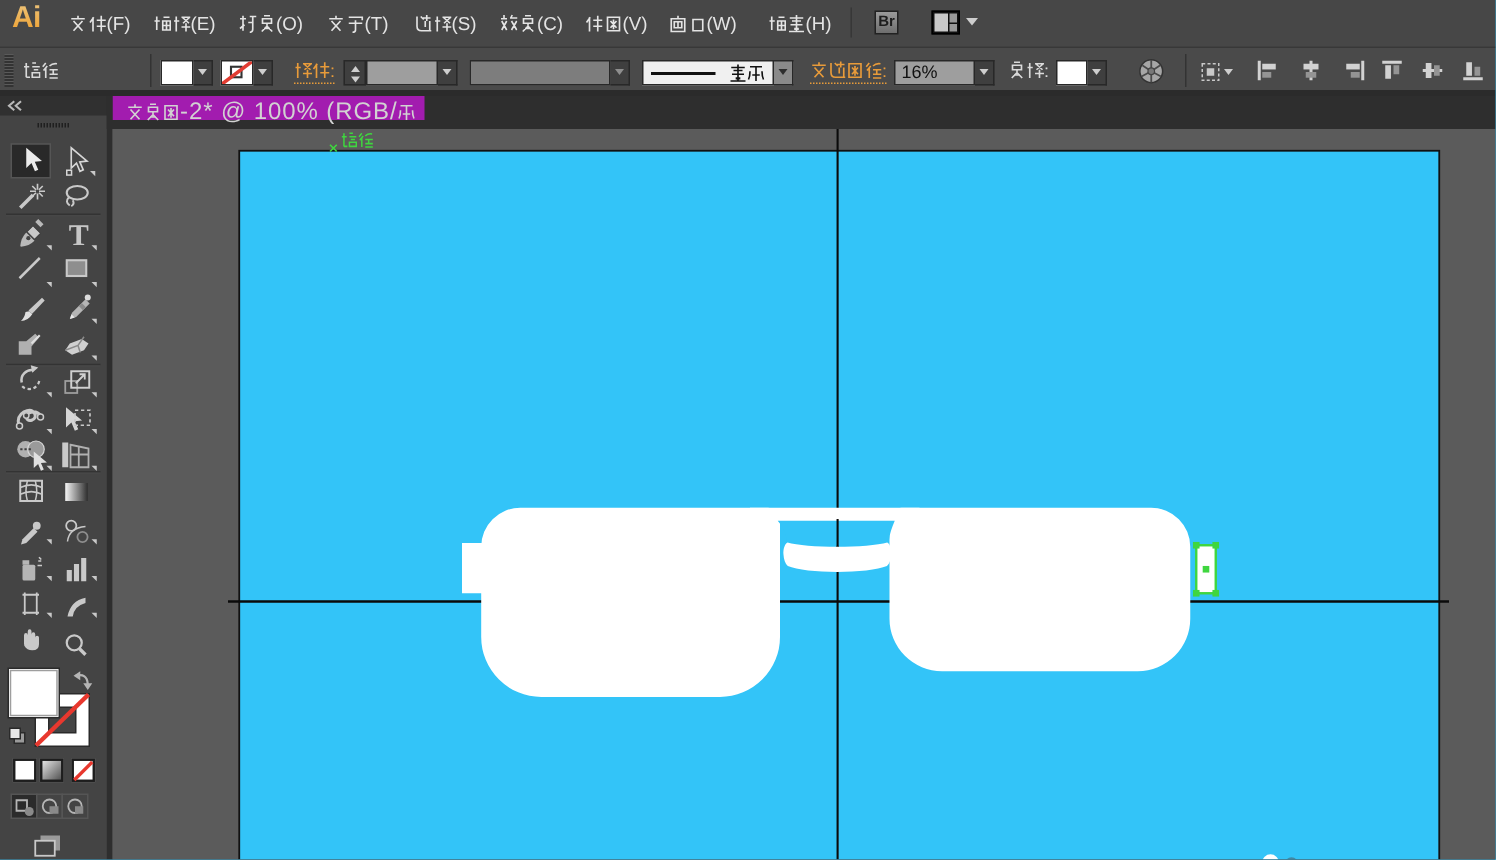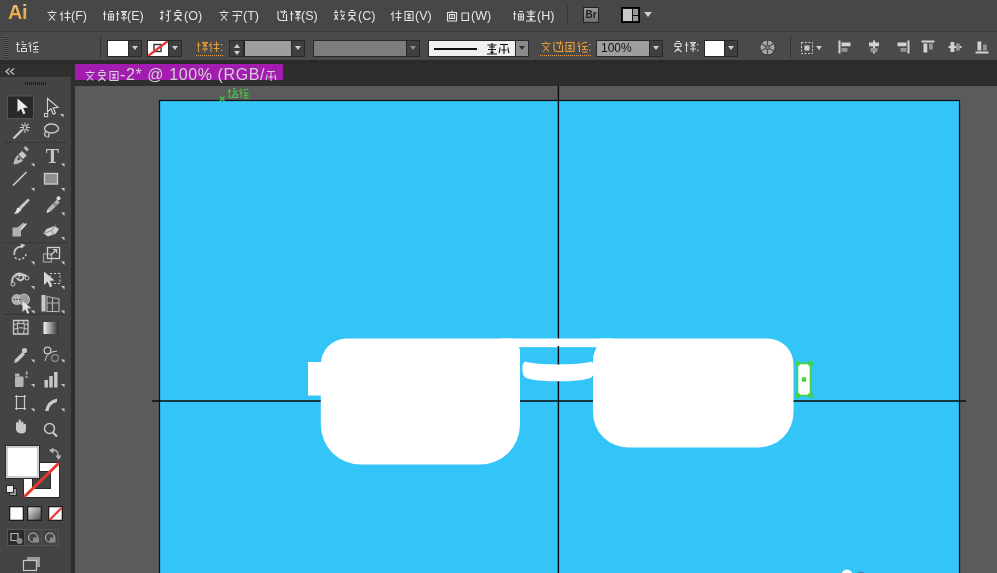--- a/index.html
+++ b/index.html
@@ -199,21 +199,21 @@
 
 <div class="abs olab" style="left:540px"><svg class="cj" width="12" height="13">
       <use href="#g1"></use>
     </svg><svg class="cj" width="12" height="13">
       <use href="#g8"></use>
     </svg><svg class="cj" width="12" height="13">
       <use href="#g11"></use>
     </svg><svg class="cj" width="12" height="13">
       <use href="#g15"></use>
     </svg>:</div>
-<div class="abs swb" style="left:596px;width:54px;background:#9e9e9e;color:#111;font-size:12px;line-height:15px;padding-left:4px;">100%</div>
+<div class="abs swb" style="left:596px;width:54px;background:#9e9e9e;color:#111;font-size:12px;line-height:15px;padding-left:4px;">16%</div>
 <div class="abs ddb" style="left:650px"></div>
 <div class="abs dar" style="left:652.5px;top:46px"></div>
 
 <div class="abs glab" style="left:672px"><svg class="cj" width="12" height="13">
       <use href="#g6"></use>
     </svg><svg class="cj" width="12" height="13">
       <use href="#g9"></use>
     </svg>:</div>
 <div class="abs swb" style="left:704px;width:21px;background:#fff;"></div>
 <div class="abs ddb" style="left:725px"></div>

